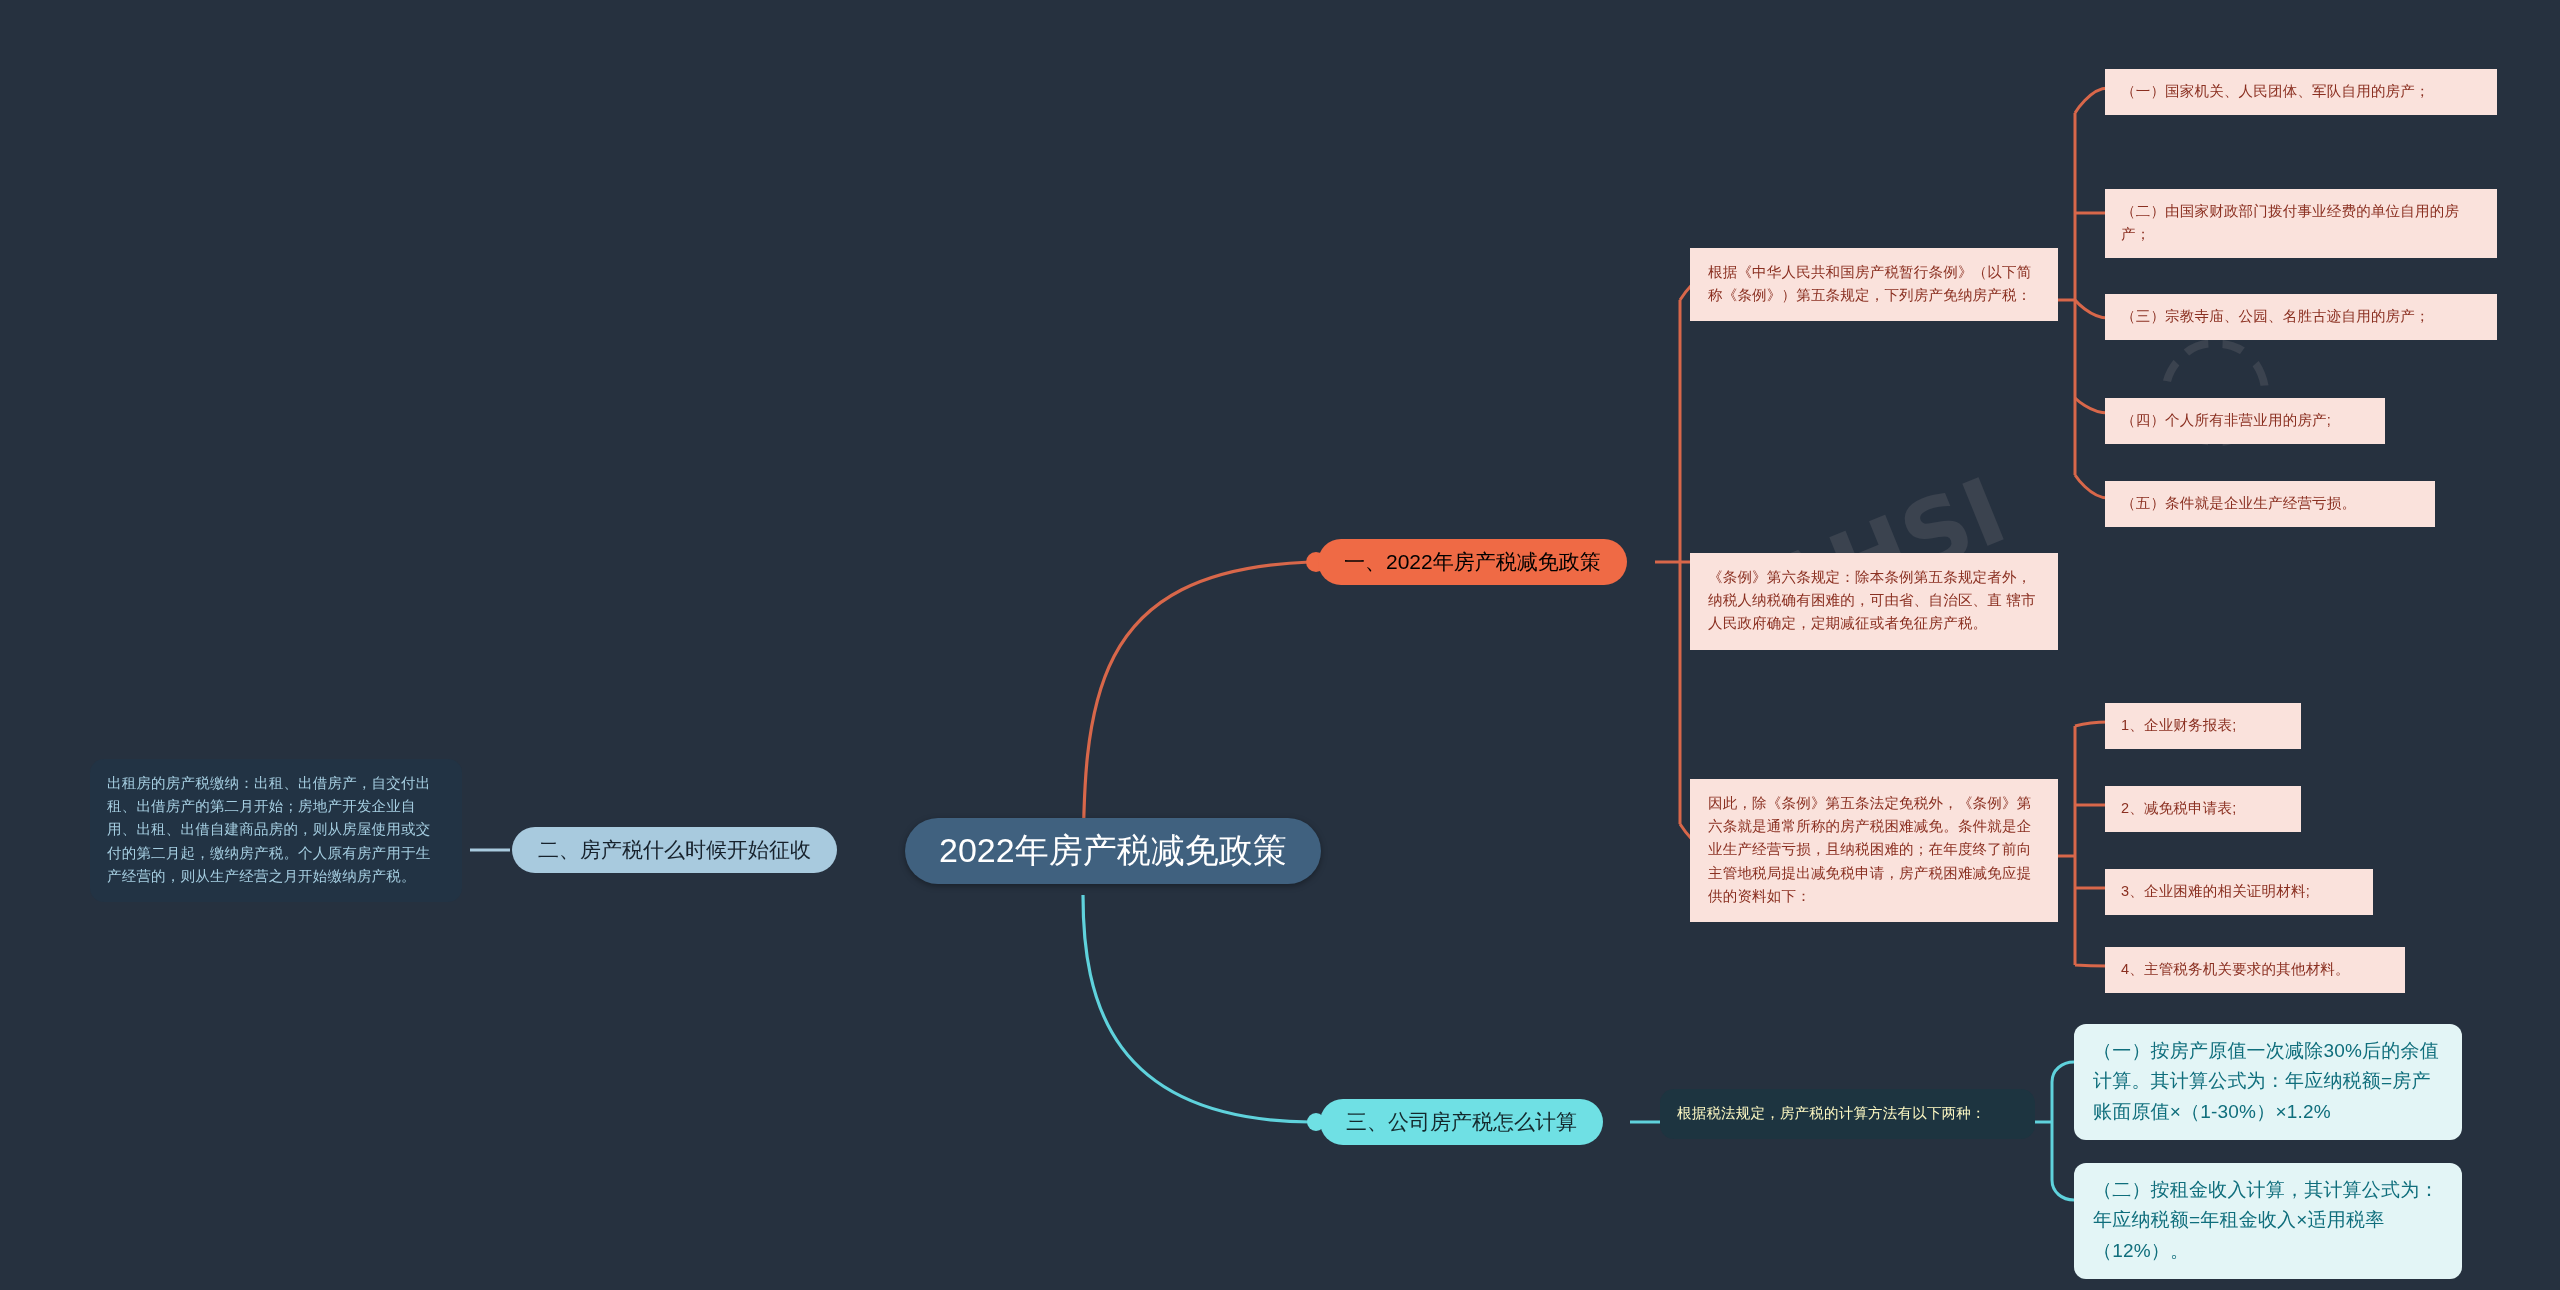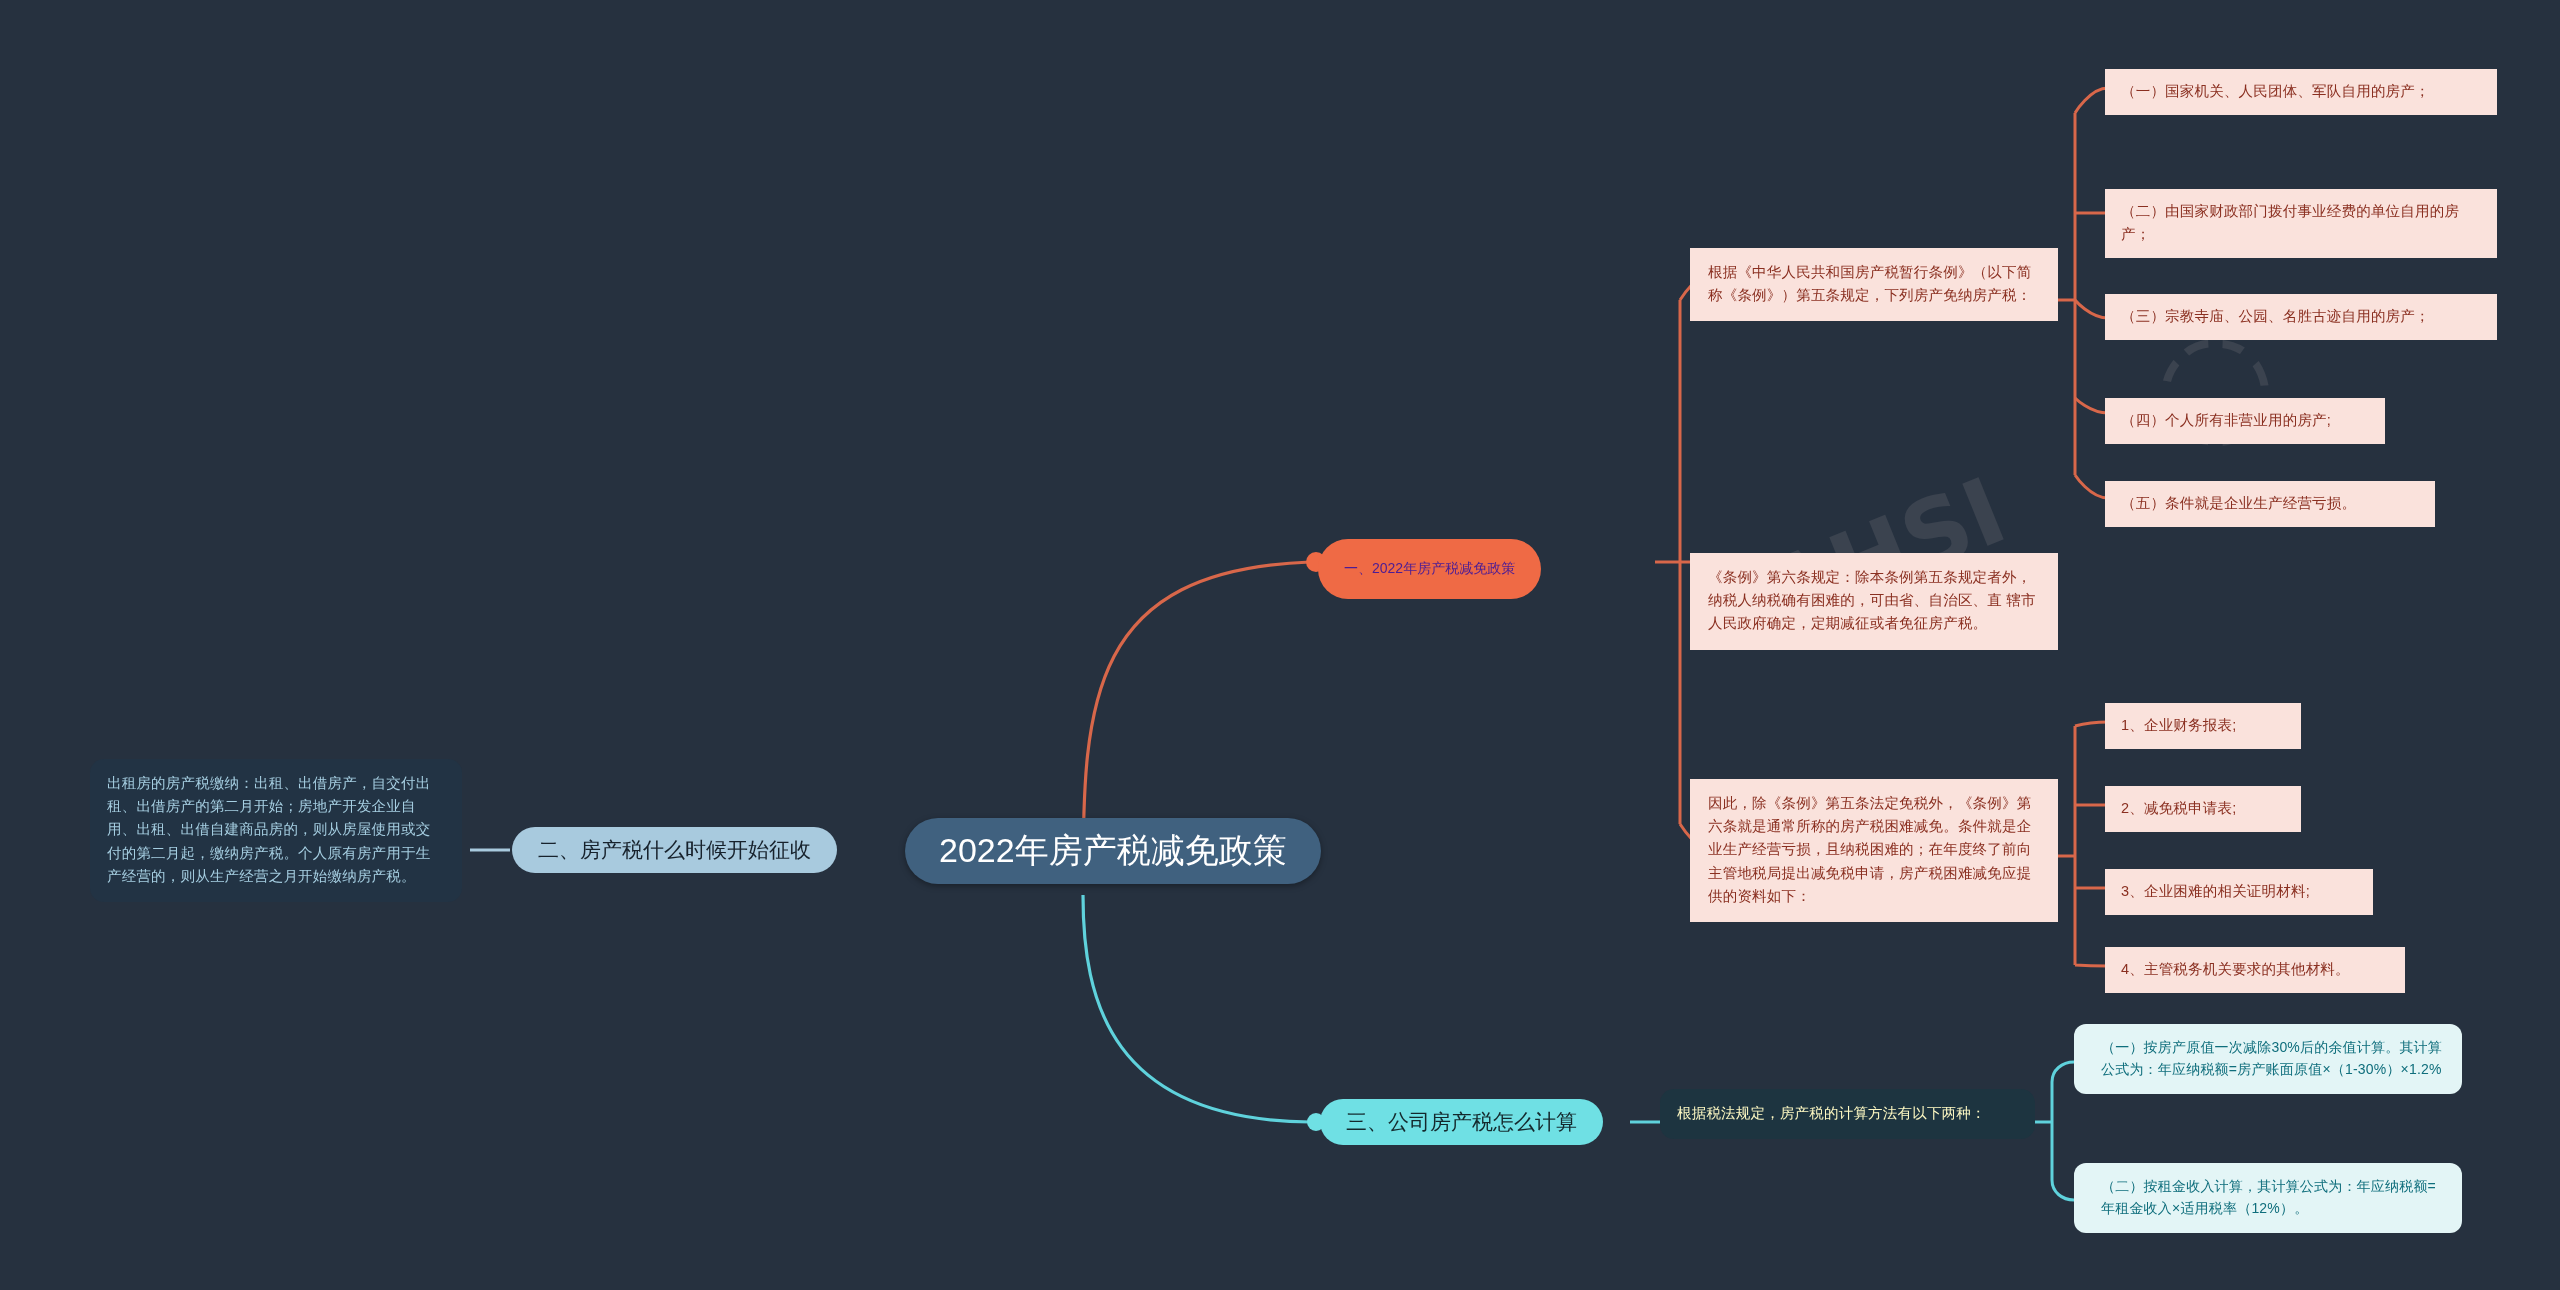--- a/index.html
+++ b/index.html
@@ -16,22 +16,22 @@
   .pill{
     position:absolute;display:flex;align-items:center;justify-content:center;
     border-radius:999px;box-sizing:border-box;white-space:nowrap;
   }
   .pill-root{
     background:#40617f;color:#ffffff;font-size:34px;
     padding:0 34px;height:66px;
     box-shadow:0 2px 6px rgba(0,0,0,.35);
   }
   .pill-orange{
-    background:#ef6a45;color:#4c1d95;font-size:14px;
-    padding:0 26px;height:60px;
+    background:#ef6a45;color:#000000;font-size:21px;
+    padding:0 26px;height:46px;
   }
   .pill-steel{
     background:#a8cade;color:#17222c;font-size:21px;
     padding:0 26px;height:46px;
   }
   .pill-cyan{
     background:#6fe0e4;color:#14282c;font-size:21px;
     padding:0 26px;height:46px;
   }
 
@@ -53,21 +53,21 @@
     padding:13px 17px 14px 17px;font-size:14.5px;
     border-radius:14px;
   }
   .card-teal{
     background:#1d3440;color:#fef9c3;
     padding:13px 17px 14px 17px;font-size:14.5px;
     border-radius:14px;
   }
   .card-tealpale{
     background:#e3f5f6;color:#0f6e7c;
-    padding:12px 17px 13px 27px;font-size:14px;
+    padding:12px 17px 13px 19px;font-size:19px;
     border-radius:12px;
   }
 
   
   .wm{position:absolute;color:#f0ded9;opacity:.10;font-size:140px;
       transform:rotate(-22deg);pointer-events:none;user-select:none;
       font-family:"DejaVu Sans",sans-serif;font-weight:700;}
 </style>
 </head>
 <body>

